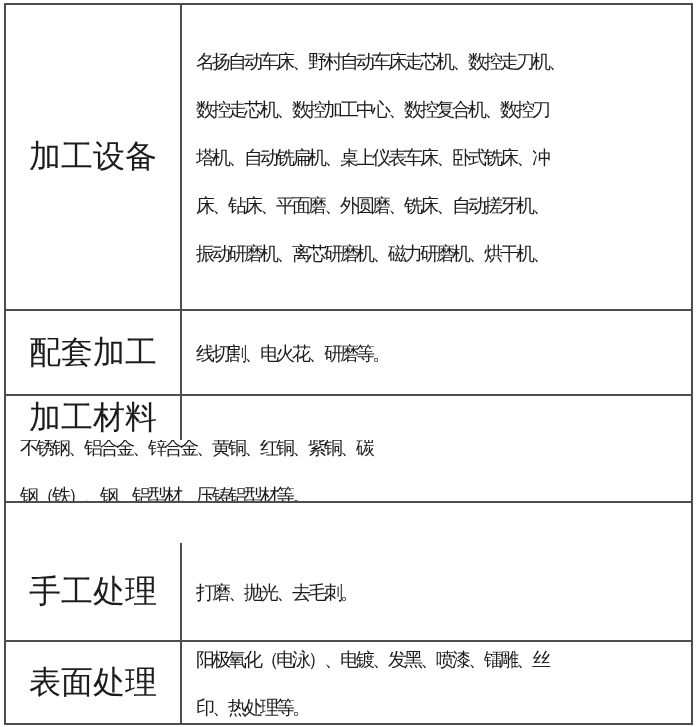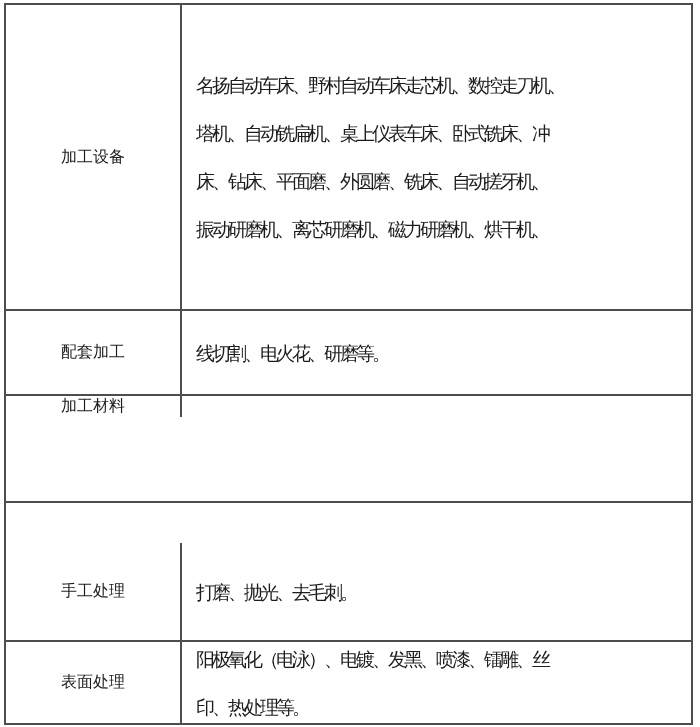--- a/index.html
+++ b/index.html
@@ -37,21 +37,21 @@
   .row-h2 { height: 85px; }
   .row-h3 { height: 107px; flex-direction: column; }
   .row-h4 { height: 99px; margin-top: 40px; }
   .cell-label {
     width: 176px;
     box-sizing: border-box;
     border-right: 2px solid #4d4d4d;
     display: flex;
     align-items: center;
     justify-content: center;
-    font-size: 16px;
+    font-size: 32px;
     flex-shrink: 0;
   }
   .cell-content {
     flex: 1;
     display: flex;
     flex-direction: column;
     justify-content: center;
     padding-left: 14px;
     font-size: 19px;
     letter-spacing: -3px;
@@ -66,39 +66,44 @@
 <body>
 
 <div class="doc-table">
 
   <div class="t-row row-h1">
     <div class="cell-label">
       <span>加工设备</span>
     </div>
     <div class="cell-content">
         <div class="text-line">名扬自动车床、野村自动车床走芯机、数控走刀机、</div>
+        <div class="text-line">数控走芯机、数控加工中心、数控复合机、数控刀</div>
         <div class="text-line">塔机、自动铣扁机、桌上仪表车床、卧式铣床、冲</div>
         <div class="text-line">床、钻床、平面磨、外圆磨、铣床、自动搓牙机、</div>
         <div class="text-line">振动研磨机、离芯研磨机、磁力研磨机、烘干机、</div>
       </div>
   </div>
 
   <div class="t-row row-h2">
     <div class="cell-label">
       <span>配套加工</span>
     </div>
     <div class="cell-content">
         <div class="text-line">线切割、电火花、研磨等。</div>
       </div>
   </div>
 
   <div class="t-row row-h3">
     <div class="cell-label">
       <span>加工材料</span>
     </div>
+    <div class="cell-content">
+        <div class="text-line">不锈钢、铝合金、锌合金、黄铜、红铜、紫铜、碳</div>
+        <div class="text-line">钢（铁）、钢、铝型材、压铸铝型材等。</div>
+      </div>
   </div>
 
   <div class="t-row row-h4">
     <div class="cell-label">
       <span>手工处理</span>
     </div>
     <div class="cell-content">
         <div class="text-line">打磨、抛光、去毛刺。</div>
       </div>
   </div>

